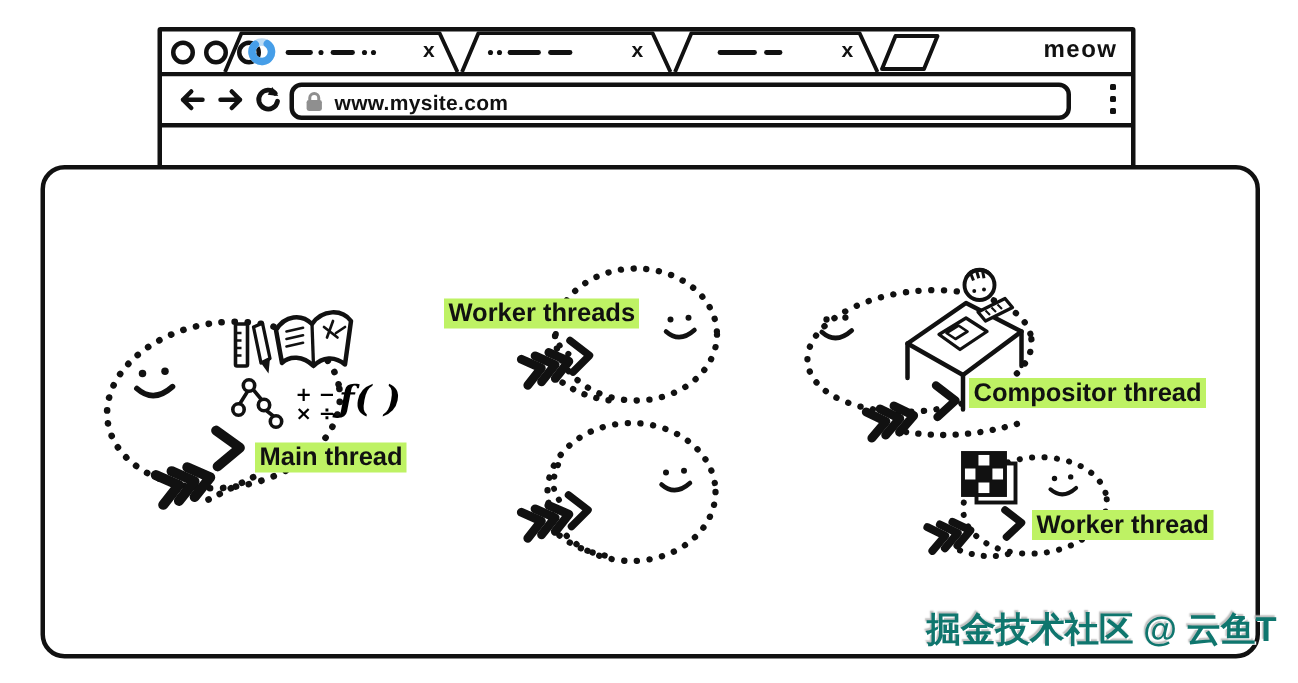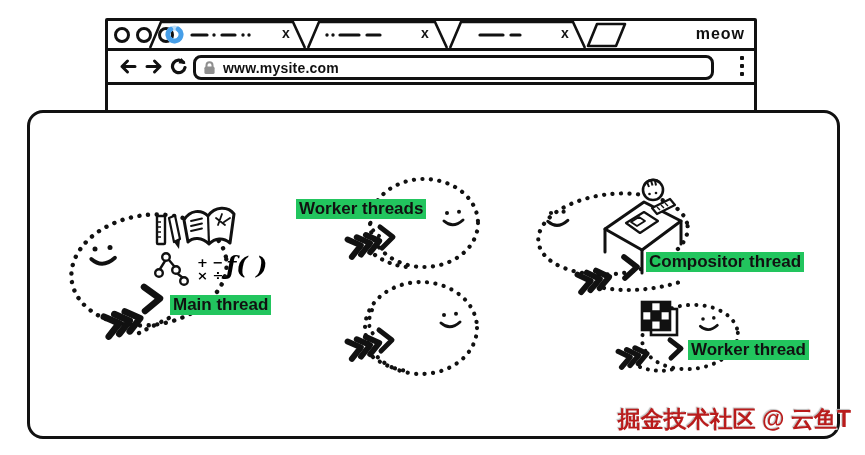--- a/index.html
+++ b/index.html
@@ -23,28 +23,28 @@
     border:3px solid #111;border-radius:8px;background:#fff;display:flex;align-items:center;gap:7px;padding-left:7px;}
   .url{font-size:14px;font-weight:700;letter-spacing:0.2px;}
   .menu-dots{position:absolute;right:10px;top:5px;display:flex;flex-direction:column;gap:4px;}
   .menu-dots i{width:4px;height:4px;background:#111;border-radius:1px;}
   .browser-body{height:26px;background:#fff;}
   
   .renderer-box{position:absolute;left:27px;top:110px;width:807px;height:323px;
     border:3.5px solid #111;border-radius:16px;background:#fff;}
   .renderer-title{position:absolute;left:56px;top:122px;font-size:24px;font-weight:800;letter-spacing:0.2px;}
   .diagram-svg{position:absolute;left:27px;top:110px;width:814px;height:330px;}
-  .thread-label{position:absolute;font-size:17px;font-weight:700;background:#22c55e;padding:0 3px;white-space:nowrap;}
+  .thread-label{position:absolute;font-size:17px;font-weight:700;background:#bef264;padding:0 3px;white-space:nowrap;}
   .lbl-main{left:170px;top:295px;}
   .lbl-worker{left:296px;top:199px;}
   .lbl-comp{left:646px;top:252px;}
   .lbl-raster{left:688px;top:340px;}
   
   .watermark{position:absolute;right:14px;top:404px;font-size:23px;font-weight:700;
-    color:#b91c1c;text-shadow:1px 1px 0 #ffffff,-1px -1px 1px #bdbdbd;}
+    color:#0f766e;text-shadow:1px 1px 0 #ffffff,-1px -1px 1px #bdbdbd;}
 </style>
 </head>
 <body>
 
 <div class="stage">
 
   <div class="browser">
 
     <div class="tabstrip">
 

